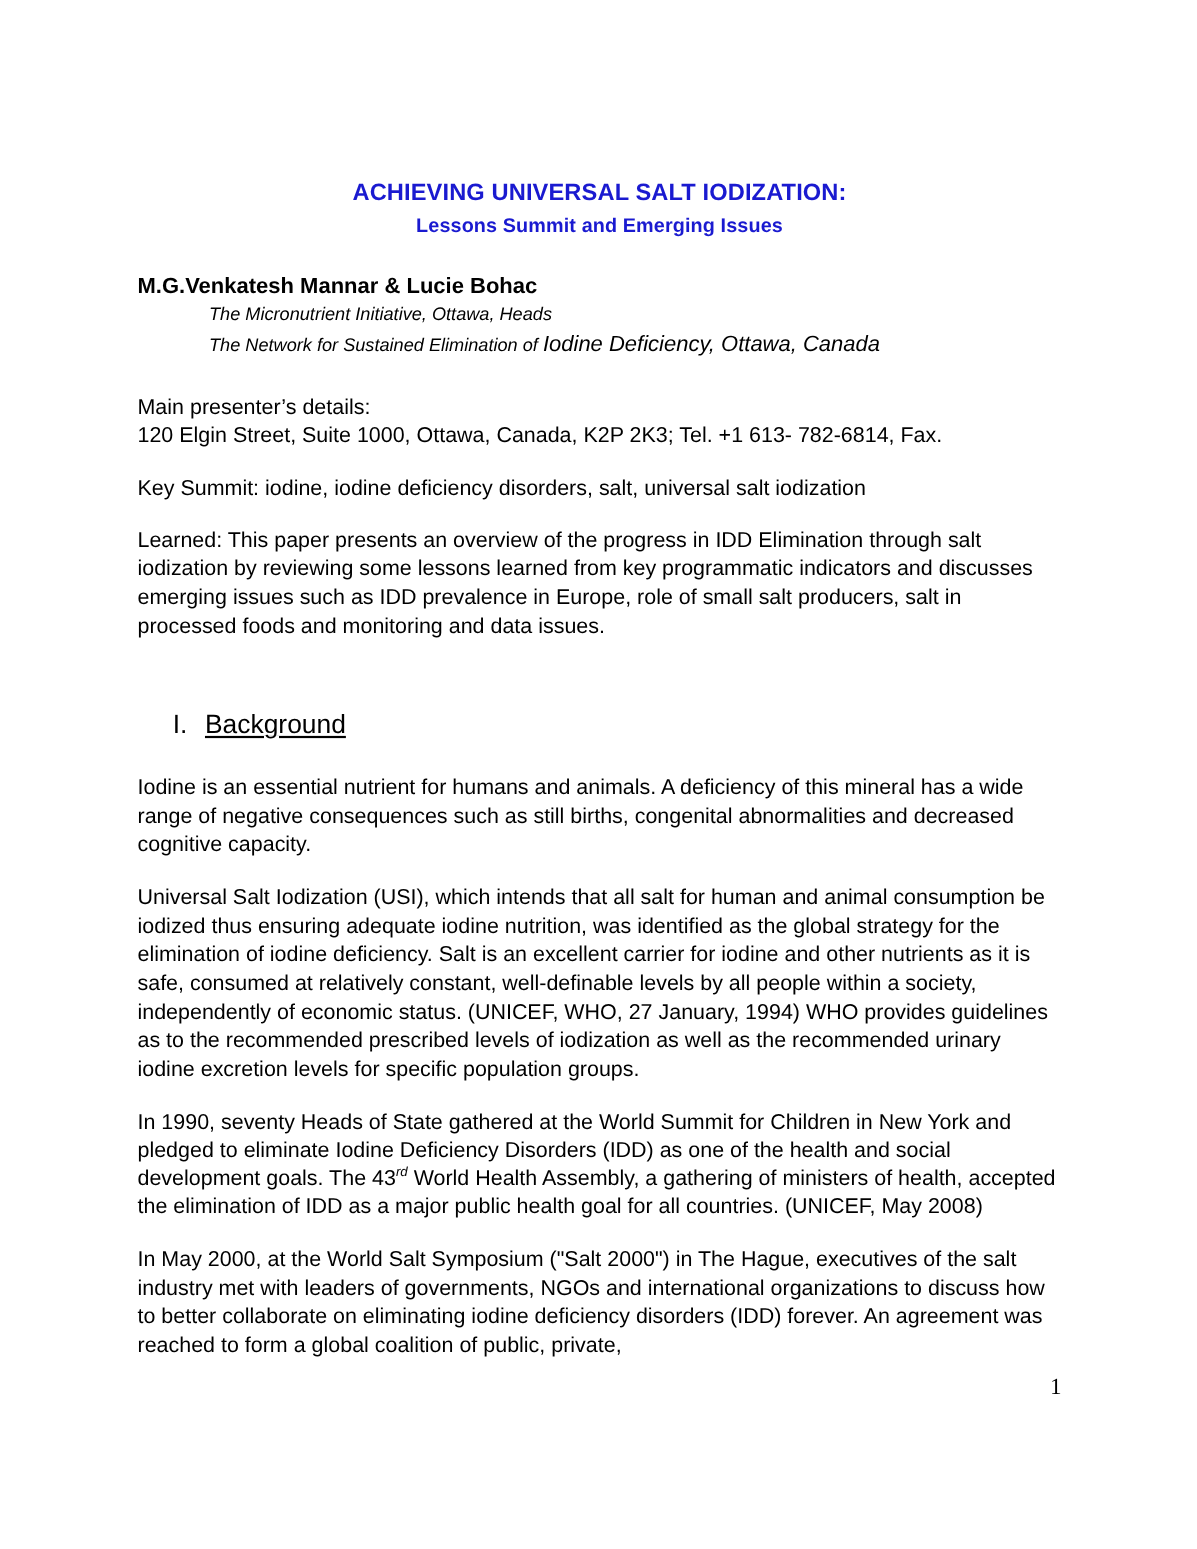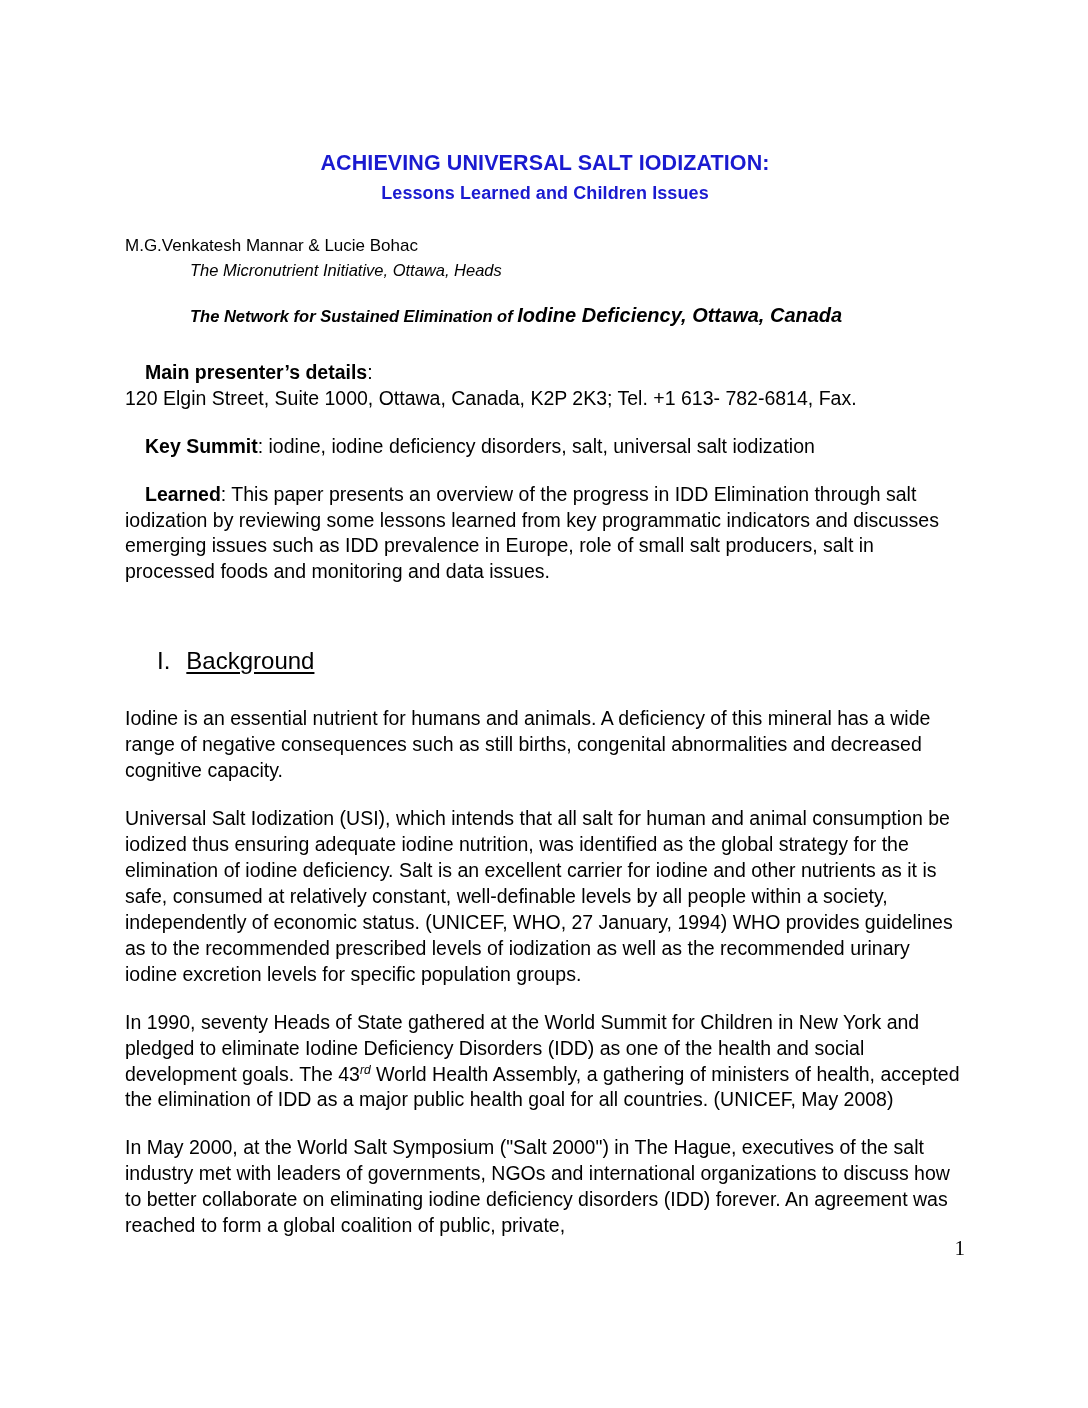--- a/index.html
+++ b/index.html
@@ -12,21 +12,21 @@
     height: 1408px;
     position: relative;
     font-family: "Liberation Sans", sans-serif;
     color: #000000;
     -webkit-font-smoothing: antialiased;
   }
 
   .page {
     position: absolute;
     left: 0;
-    top: 4px;
+    top: 16px;
     width: 1088px;
     height: 1286px;
     background: #ffffff;
     overflow: hidden;
   }
 
   .content {
     position: absolute;
     left: 125px;
     top: 146px;
@@ -50,49 +50,47 @@
     font-size: 18px;
     font-weight: bold;
     color: #1a1ad0;
     letter-spacing: 0.1px;
     line-height: 1.3;
     margin: 4px 0 0 0;
   }
 
   
   .authors {
-    font-size: 17px;
-    font-weight: normal;
+    font-size: 20px;
+    font-weight: bold;
     line-height: 1.3;
     margin: 0 0 2px 0;
   }
   .affiliation {
     font-style: italic;
     font-size: 16.5px;
     line-height: 1.42;
     margin-left: 65px;
   }
   .affiliation.second {
-    margin-top: 19px;
-    font-weight: bold;
+    margin-top: 1px;
   }
   .affil-big {
     font-size: 20px;
     font-style: italic;
   }
 
   
   .para {
     font-size: 19.5px;
     line-height: 1.33;
     margin: 0;
   }
   .lead {
-    font-weight: bold;
-    margin-left: 20px;
+    font-weight: normal;
   }
 
   .block-gap-sm { height: 22px; }
   .block-gap { height: 30px; }
   .block-gap-lg { height: 36px; }
 
   
   .section-heading {
     font-size: 24px;
     line-height: 1.3;
@@ -128,21 +126,21 @@
   }
 </style>
 </head>
 <body>
 
 <div class="page">
   <div class="content">
 
     <div class="title-block">
       <div class="doc-title">ACHIEVING UNIVERSAL SALT IODIZATION:</div>
-      <div class="doc-subtitle">Lessons Learned and Children Issues</div>
+      <div class="doc-subtitle">Lessons Summit and Emerging Issues</div>
     </div>
 
     <div>
       <div class="authors">M.G.Venkatesh Mannar &amp; Lucie Bohac</div>
       <div class="affiliation">The Micronutrient Initiative, Ottawa, Heads</div>
       <div class="affiliation second"><span>The Network for Sustained Elimination of </span><span class="affil-big">Iodine Deficiency, Ottawa, Canada</span></div>
     </div>
 
     <div class="block-gap"></div>
 

